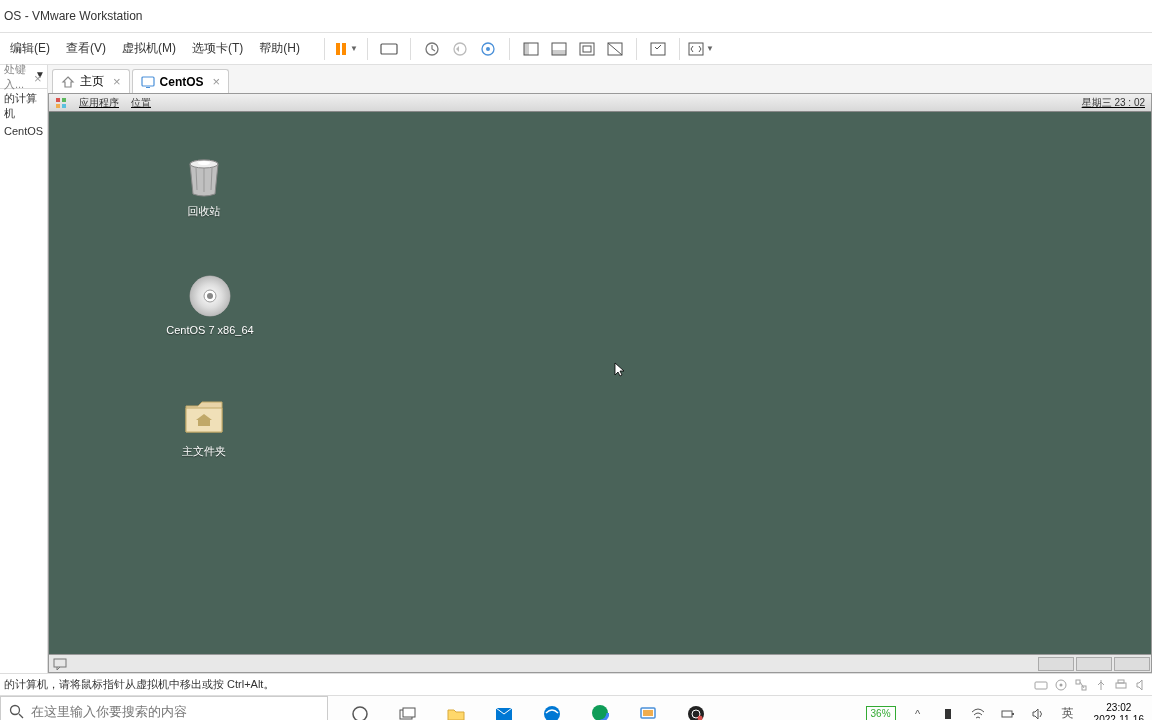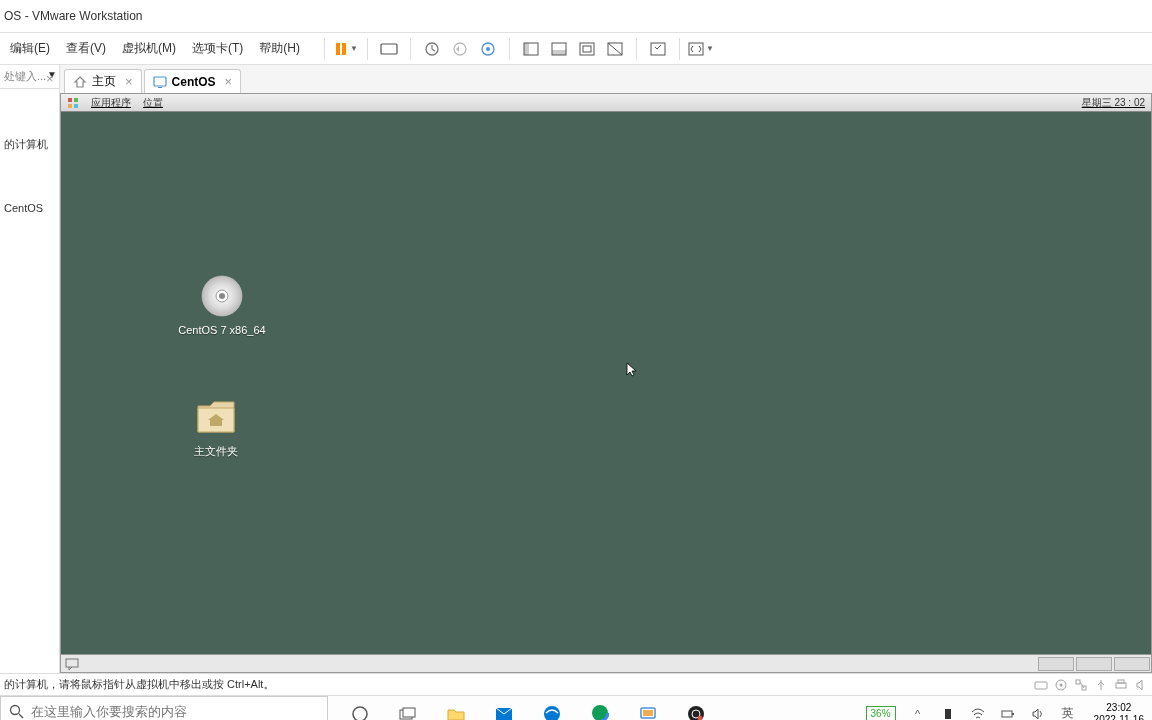--- a/index.html
+++ b/index.html
@@ -11,24 +11,24 @@
 .menubar { height: 32px; background: #fff; display: flex; align-items: center; padding: 0 2px; border-bottom: 1px solid #e0e0e0; }
 .menu-item { padding: 4px 8px; font-size: 12px; color: #333; cursor: pointer; }
 .toolbar { display: flex; align-items: center; margin-left: 10px; gap: 2px; }
 .tool-sep { width: 1px; height: 22px; background: #ddd; margin: 0 6px; }
 .tool-btn { width: 26px; height: 26px; display: flex; align-items: center; justify-content: center; cursor: pointer; border-radius: 2px; }
 .pause-btn { color: #ff8c00; font-weight: bold; }
 .dropdown-arrow { font-size: 8px; color: #666; margin-left: 2px; }
 
 .main-area { display: flex; height: 608px; }
 
-.sidebar { width: 60px; background: #fff; border-right: 1px solid #ddd; position: relative; }
+.sidebar { width: 48px; background: #fff; border-right: 1px solid #ddd; position: relative; }
 .sidebar-search { height: 24px; border-bottom: 1px solid #ddd; display: flex; align-items: center; padding: 0 4px; font-size: 11px; color: #888; }
 .sidebar-dropdown { position: absolute; right: 2px; top: 4px; font-size: 10px; color: #333; }
-.sidebar-item { padding: 2px 4px; font-size: 11px; color: #333; cursor: pointer; margin-top: 46px; }
+.sidebar-item { padding: 2px 4px; font-size: 11px; color: #333; cursor: pointer; }
 
 .content { flex: 1; display: flex; flex-direction: column; background: #fff; }
 .tabs-row { height: 28px; background: #f5f5f5; display: flex; align-items: flex-end; padding: 0 4px; position: relative; }
 .close-sidebar-btn { position: absolute; left: -14px; top: 6px; font-size: 13px; color: #999; cursor: pointer; }
 .tab { height: 24px; background: #fff; border: 1px solid #ccc; border-bottom: none; display: flex; align-items: center; padding: 0 8px; margin-right: 2px; font-size: 12px; cursor: pointer; border-radius: 3px 3px 0 0; gap: 5px; }
 .tab-icon { width: 14px; height: 14px; }
 .tab-close { color: #999; font-size: 13px; cursor: pointer; margin-left: 4px; }
 .tab-label { font-size: 12px; }
 .tab-active .tab-label { font-weight: bold; }
 
@@ -200,20 +200,34 @@
               <rect x="1" y="7" width="4" height="4" fill="#f0ad4e"></rect>
               <rect x="7" y="7" width="4" height="4" fill="#5bc0de"></rect>
             </svg>
           <span>应用程序</span>
           <span>位置</span>
         </div>
         <span class="vm-topbar-right">星期三 23 : 02</span>
       </div>
 
       <div class="desktop">
+        <div class="desktop-icon" style="left:110px; top:40px;">
+          <div class="desktop-icon-img">
+            <svg width="48" height="48">
+                <ellipse cx="24" cy="12" rx="14" ry="4" fill="#ddd" stroke="#888"></ellipse>
+                <path d="M10 12 L13 42 Q24 46 35 42 L38 12" fill="#c0c0c0" stroke="#888"></path>
+                <line x1="16" y1="16" x2="17" y2="38" stroke="#999"></line>
+                <line x1="24" y1="16" x2="24" y2="40" stroke="#999"></line>
+                <line x1="32" y1="16" x2="31" y2="38" stroke="#999"></line>
+                <ellipse cx="24" cy="12" rx="14" ry="4" fill="#eee" stroke="#888"></ellipse>
+                <ellipse cx="24" cy="11" rx="6" ry="2" fill="#fff"></ellipse>
+              </svg>
+          </div>
+          <div class="desktop-icon-label">回收站</div>
+        </div>
 
         <div class="desktop-icon" style="left:116px; top:160px;">
           <div class="desktop-icon-img">
             <svg width="48" height="48">
                 <circle cx="24" cy="24" r="20" fill="#e8e8e8" stroke="#999"></circle>
                 <circle cx="24" cy="24" r="20" fill="url(#g1)"></circle>
                 <defs>
                   <radialGradient id="g1">
                     <stop offset="0%" stop-color="#fff"></stop>
                     <stop offset="60%" stop-color="#ddd"></stop>

